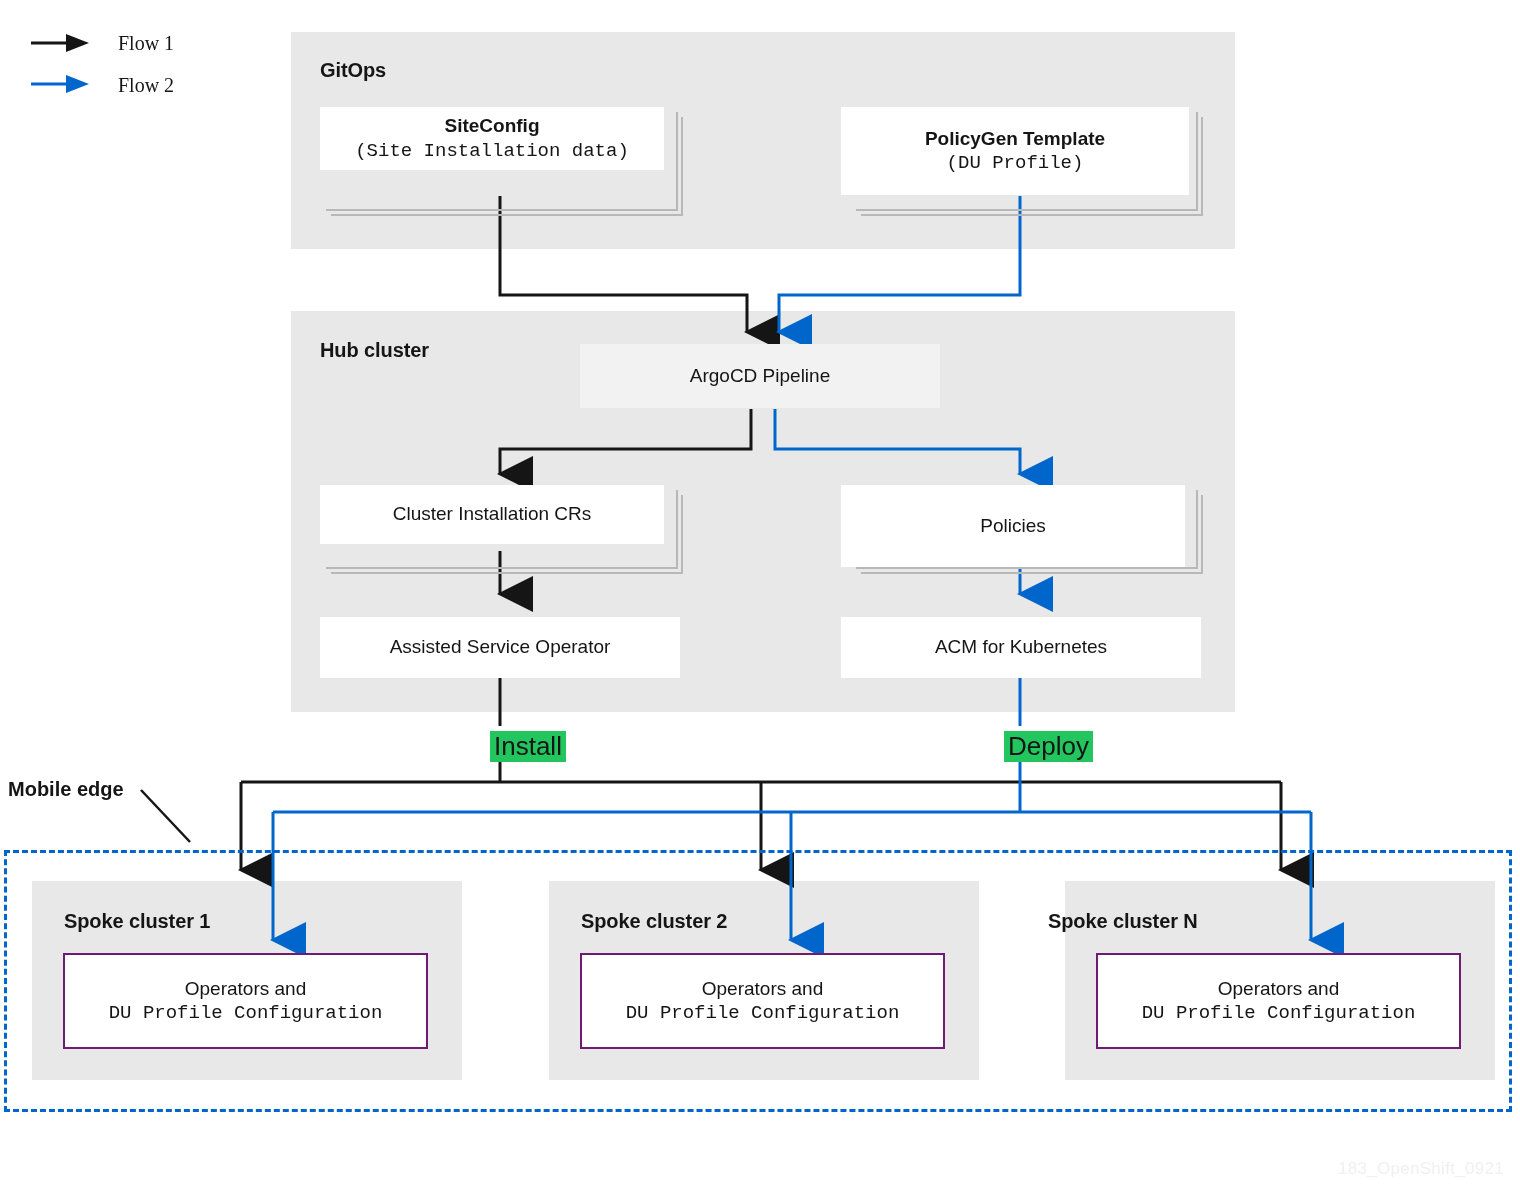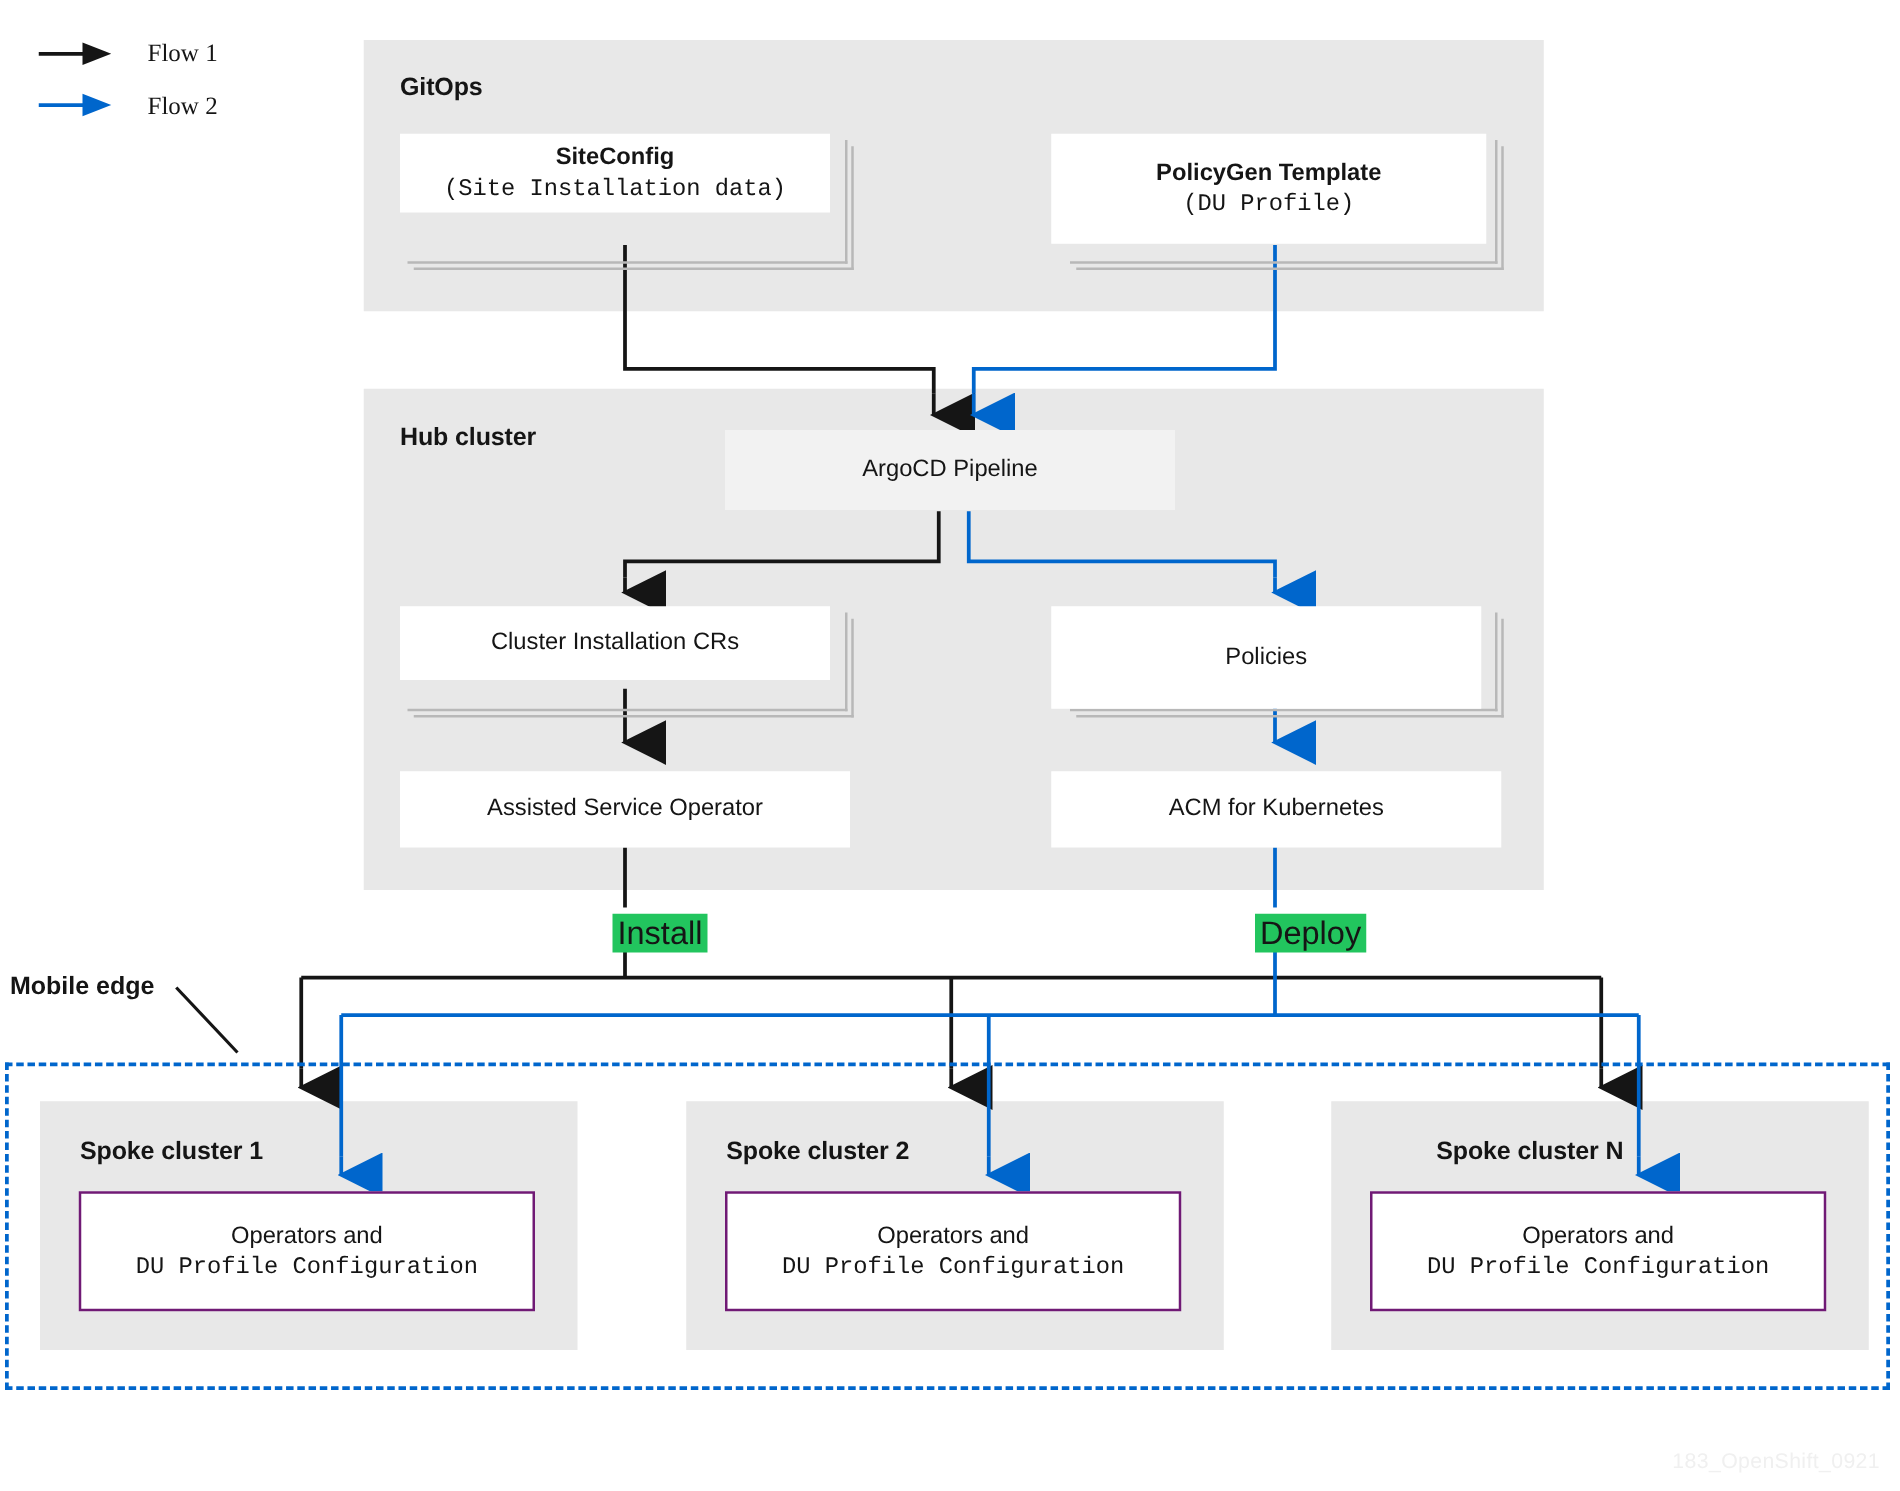--- a/index.html
+++ b/index.html
@@ -216,21 +216,21 @@
   <div class="panel" style="left:549px; top:881px; width:430px; height:199px;"></div>
   <div class="panel-title" style="left:581px; top:910px;">Spoke cluster 2</div>
   <div class="node blueframe" style="left:580px; top:953px; width:365px; height:96px;">
     <div>
       <span class="l1">Operators and</span>
       <span class="l2">DU Profile Configuration</span>
     </div>
   </div>
 
   <div class="panel" style="left:1065px; top:881px; width:430px; height:199px;"></div>
-  <div class="panel-title" style="left:1149px; top:910px;">Spoke cluster N</div>
+  <div class="panel-title" style="left:1048px; top:910px;">Spoke cluster N</div>
   <div class="node blueframe" style="left:1096px; top:953px; width:365px; height:96px;">
     <div>
       <span class="l1">Operators and</span>
       <span class="l2">DU Profile Configuration</span>
     </div>
   </div>
 
   <svg id="wires" viewBox="0 0 1520 1193" xmlns="http://www.w3.org/2000/svg">
     <defs>
       <marker id="ah-black" viewBox="0 0 12 12" refX="6" refY="11" markerWidth="12" markerHeight="12" orient="auto-start-reverse">

